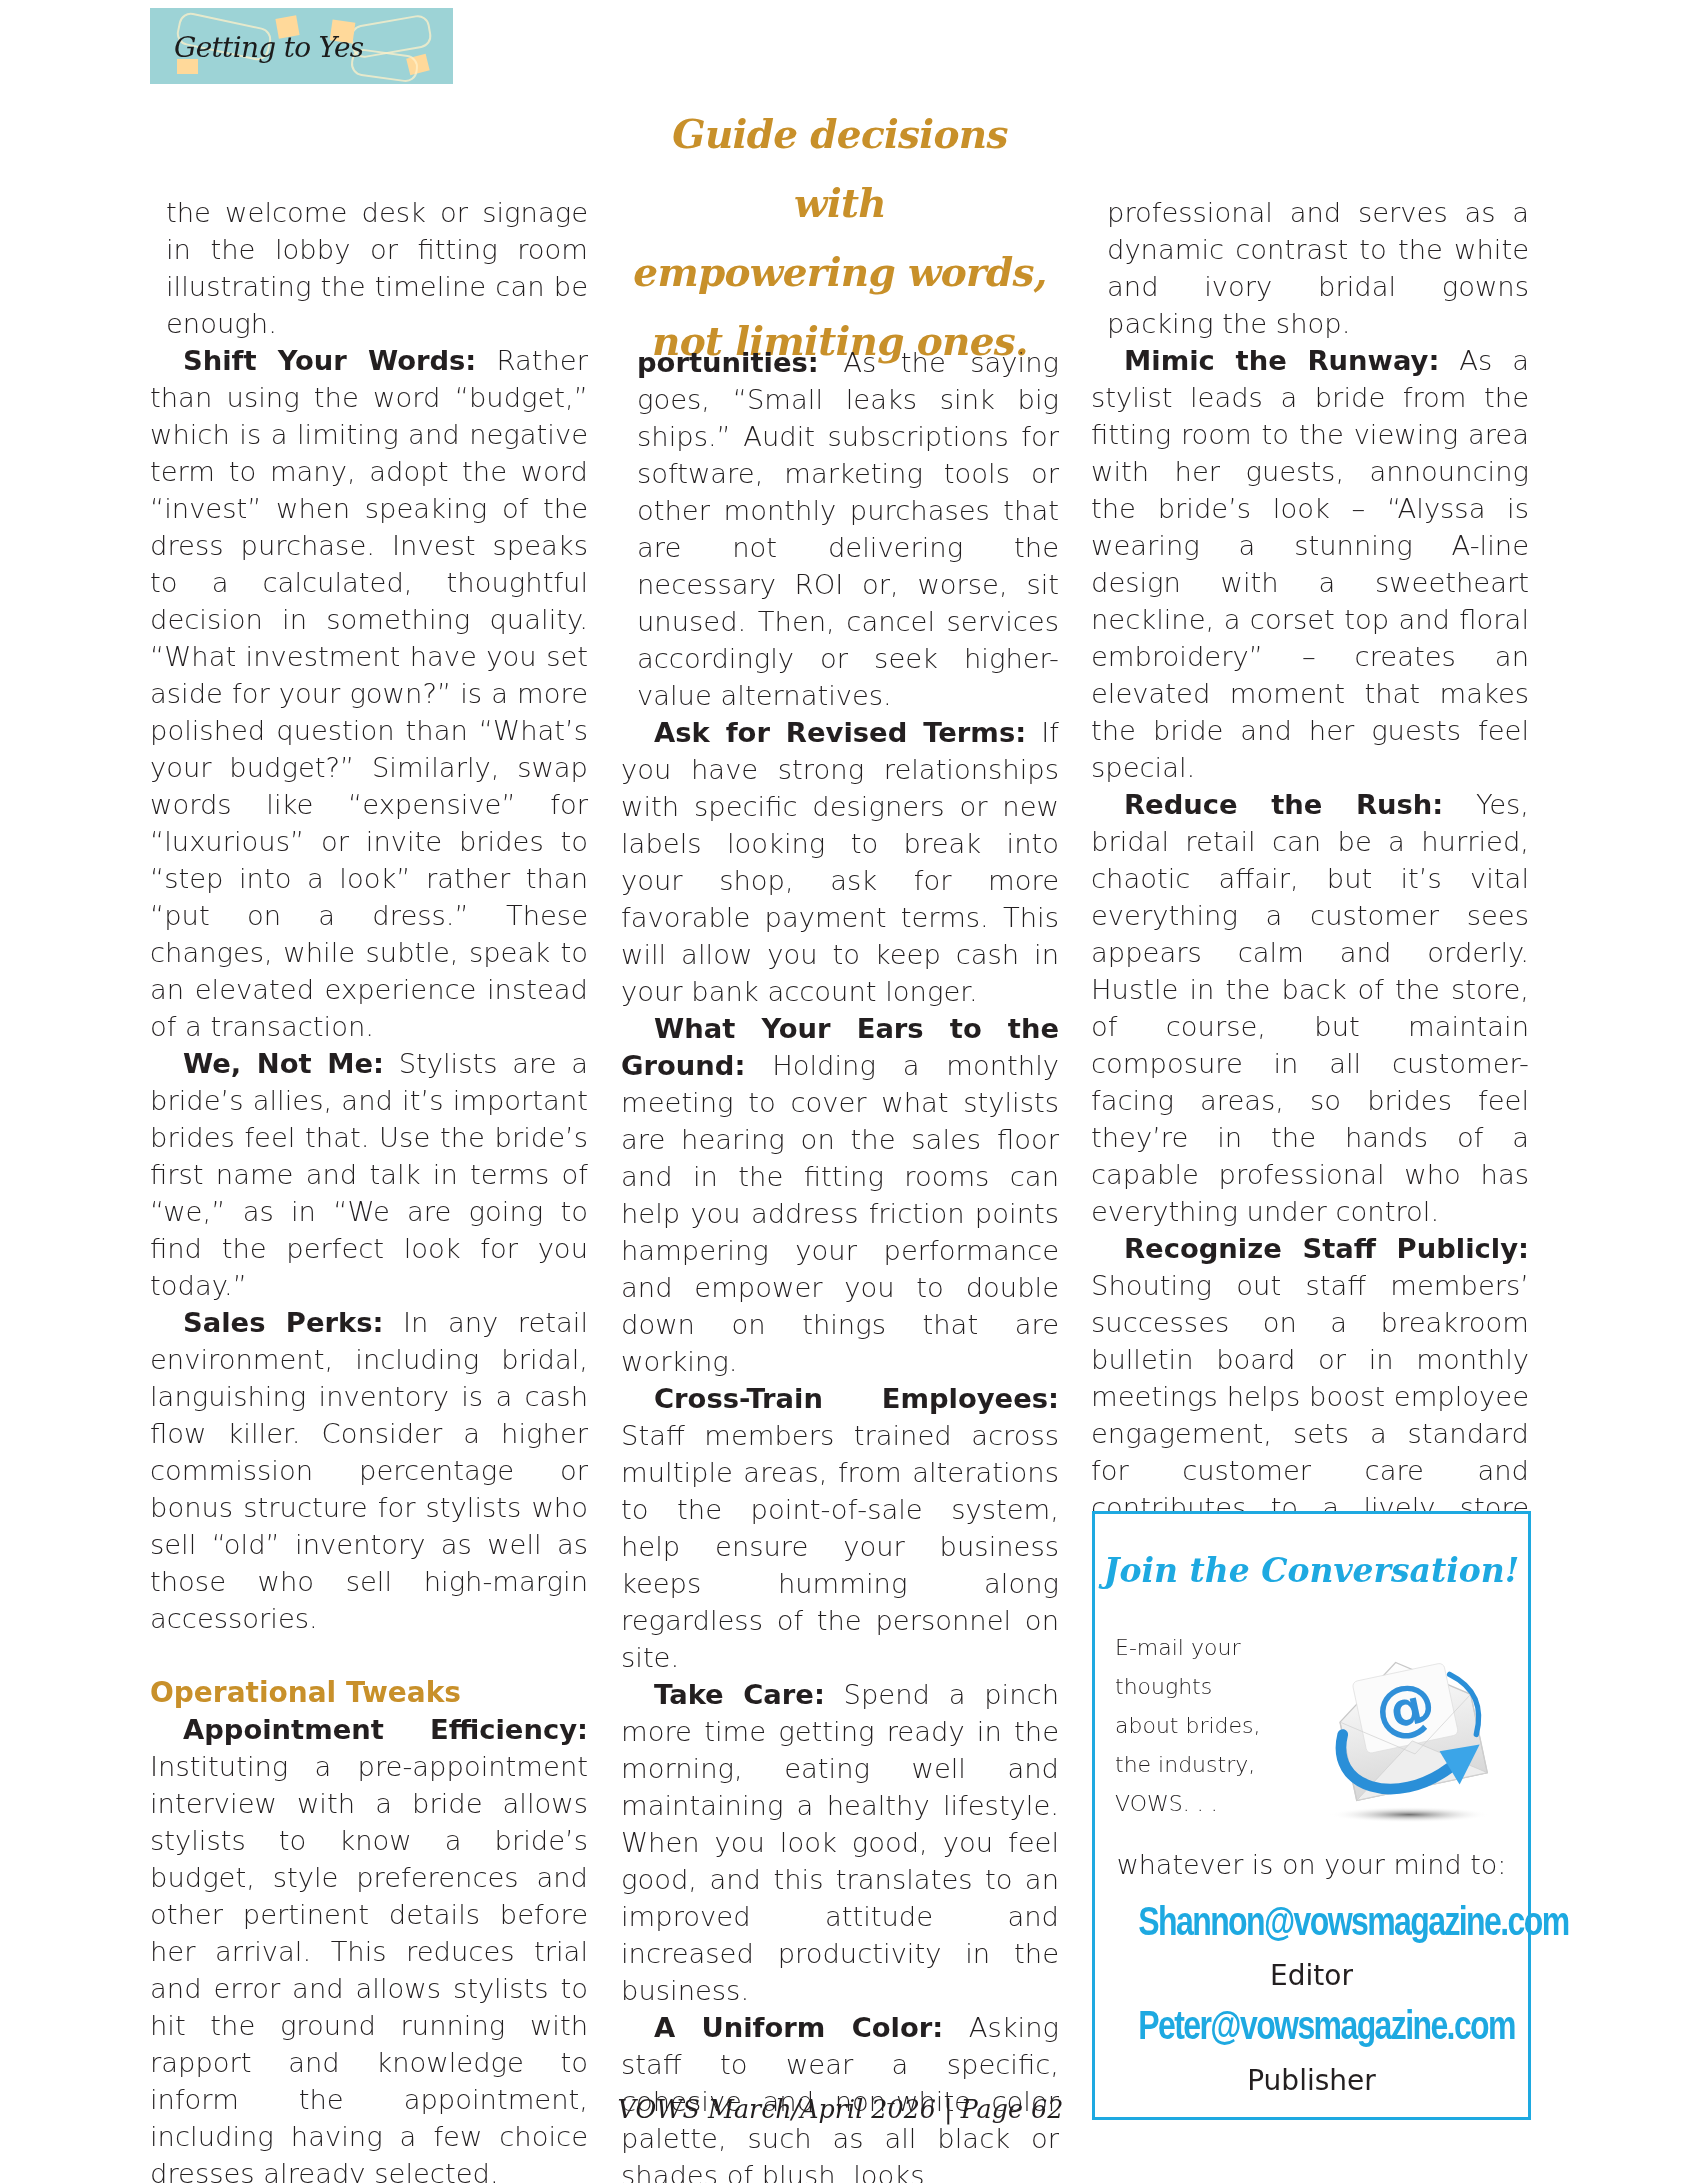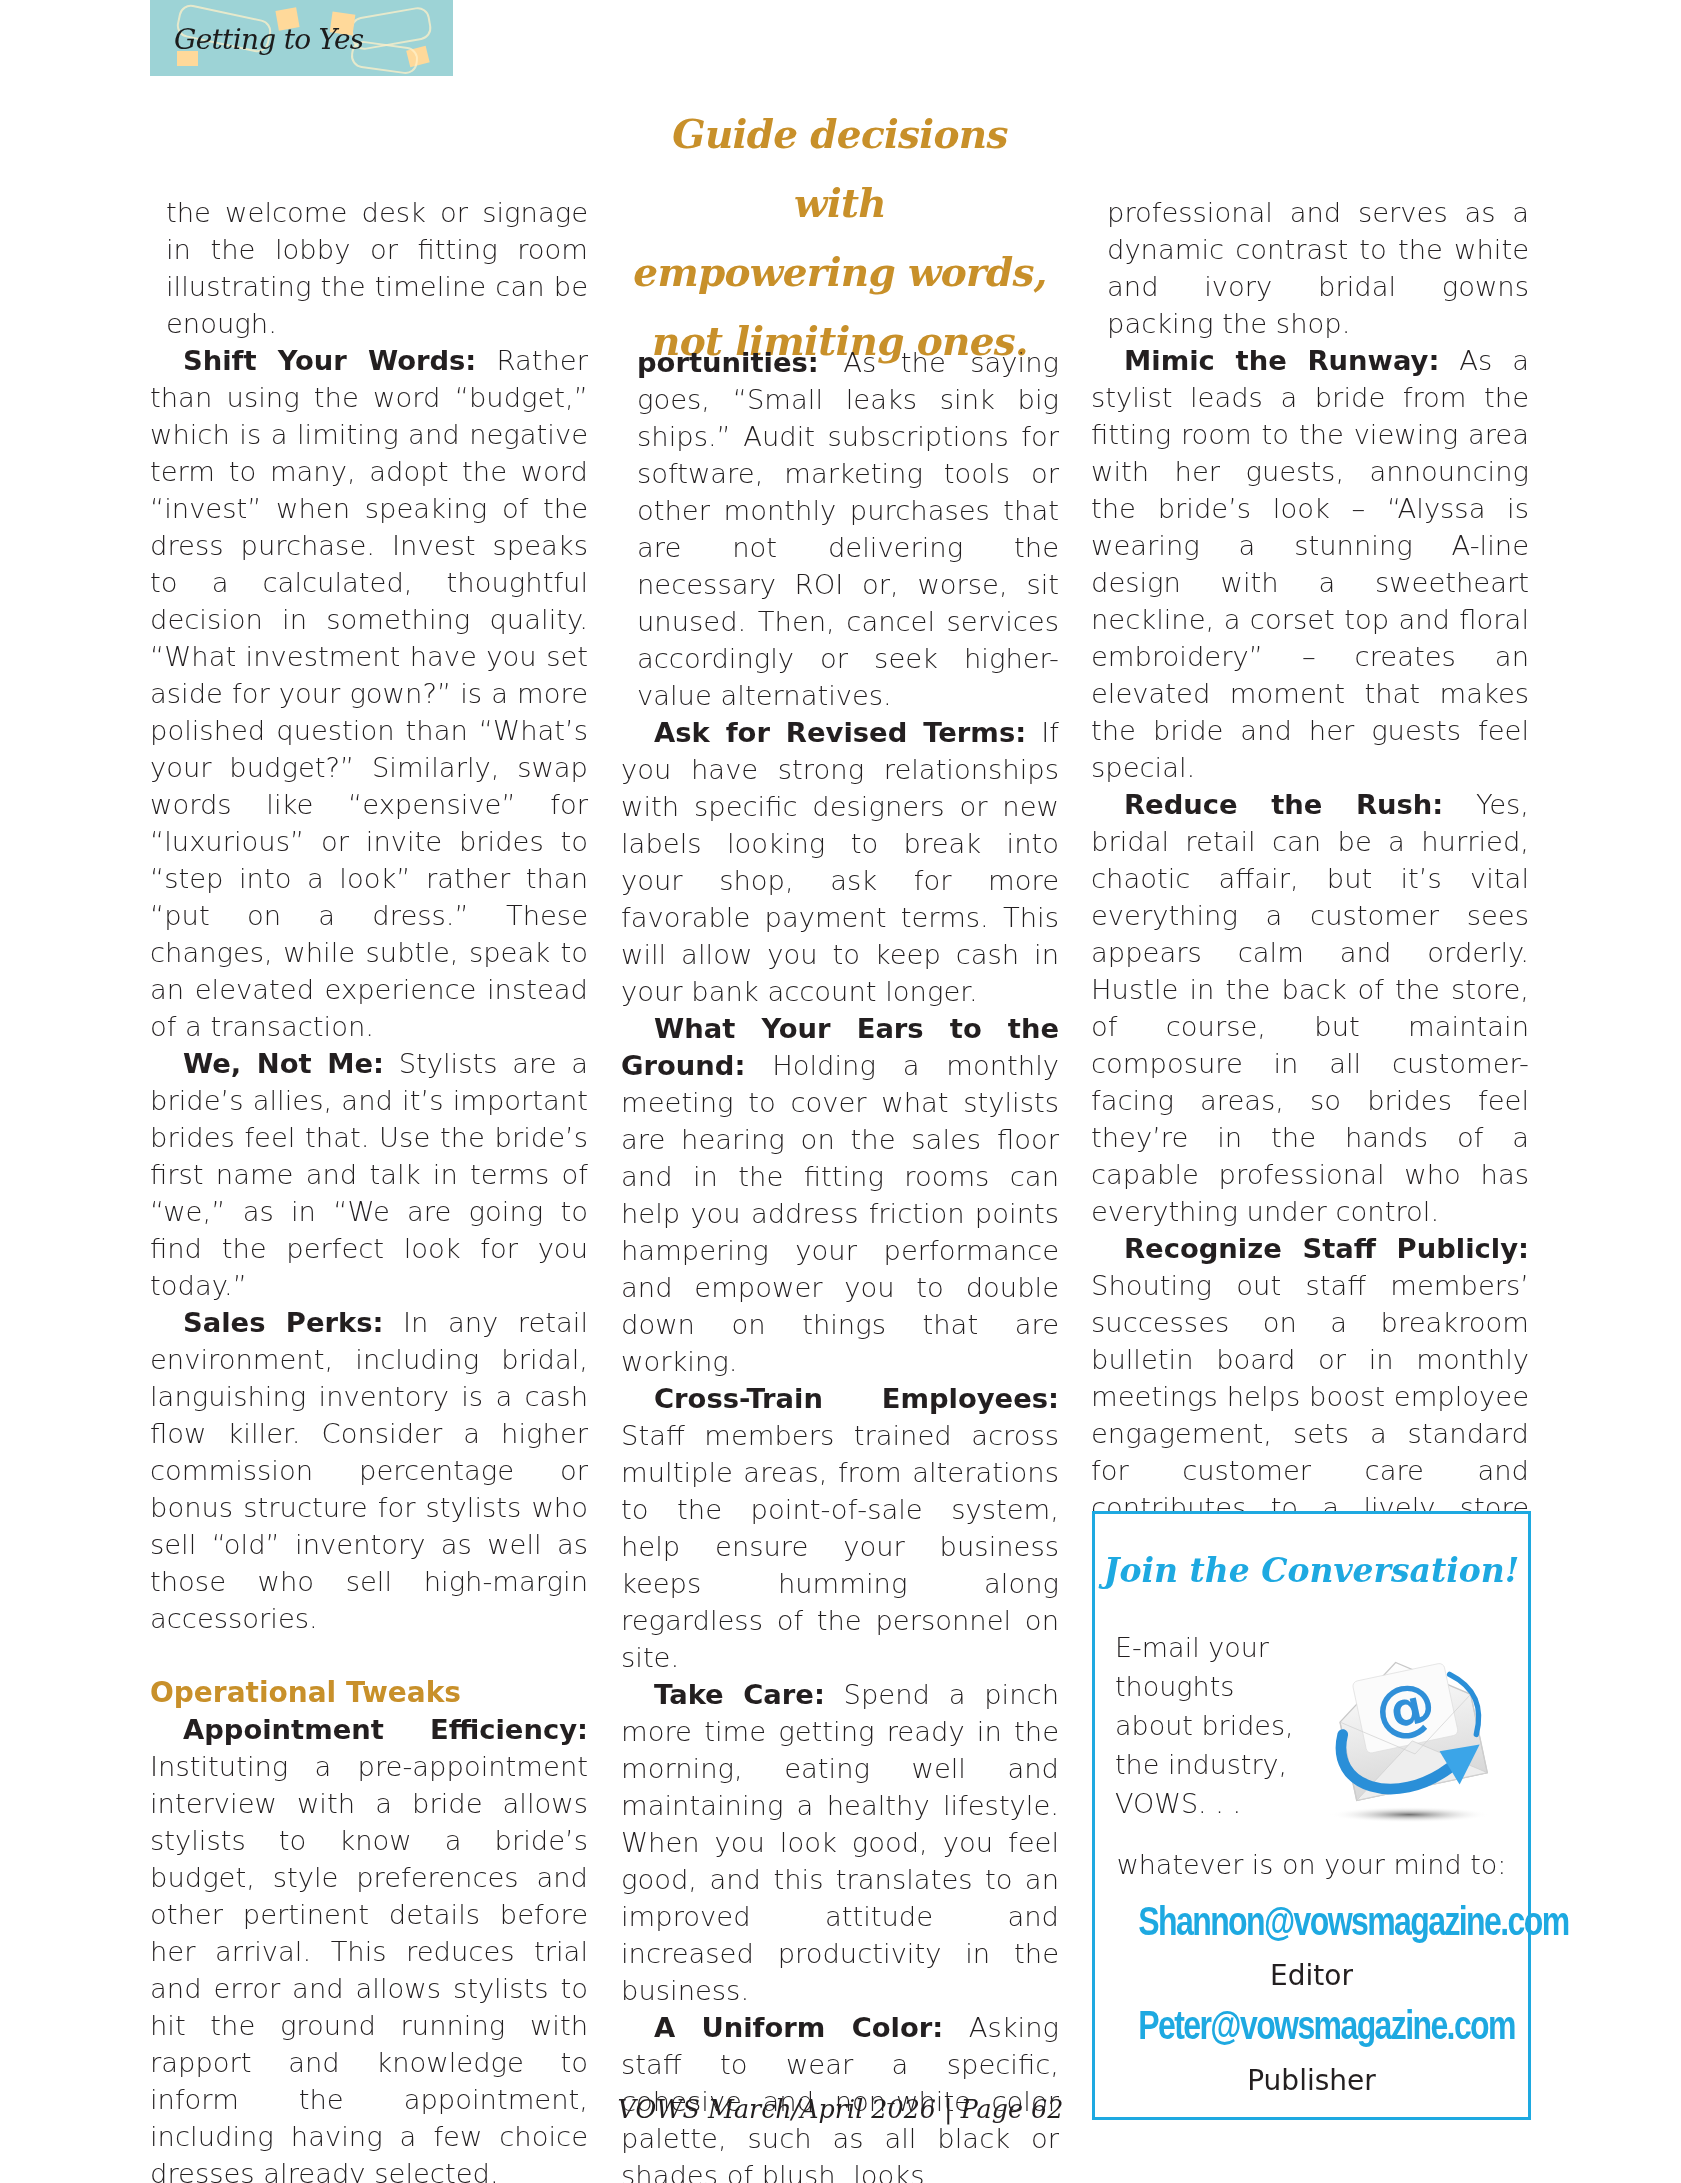--- a/index.html
+++ b/index.html
@@ -1,20 +1,20 @@
 <!DOCTYPE html>
 <html style="font-size:10.7px"><head>
 <meta charset="utf-8">
 <style>
   * { margin: 0; padding: 0; box-sizing: border-box; }
   html, body { width: 1681px; height: 2183px; background: #ffffff; overflow: hidden; }
   body { position: relative; font-family: "DejaVu Sans", sans-serif; color: #231f20; }
 
   .banner {
-    position: absolute; left: 150px; top: 0; width: 303px; height: 76px;
+    position: absolute; left: 150px; top: 8px; width: 303px; height: 76px;
     background: #9dd3d6; overflow: hidden;
   }
   .banner .hand { position: absolute; border: 2px solid rgba(255,240,200,0.75); border-radius: 12px; }
   .banner .cuff { position: absolute; background: #ffd99a; }
   .banner-title {
     position: absolute; left: 24px; top: 23px;
     font-family: "DejaVu Serif", serif; font-style: italic; font-size: 28px; color: #1c1c1c;
     letter-spacing: -0.7px;
   }
 
@@ -50,21 +50,21 @@
     position: absolute; left: 1092px; top: 1511px; width: 439px; height: 609px;
     border: 3.3px solid #1ea9e1; background: #fff;
   }
   .cta-title {
     position: absolute; left: 0; right: 0; top: 37px; text-align: center;
     font-family: "DejaVu Serif", serif; font-style: italic; font-weight: bold;
     color: #1ea9e1; font-size: 33px;
   }
   .cta-lead {
     position: absolute; left: 20px; top: 114px; width: 201px;
-    font-family: "DejaVu Sans", sans-serif; font-weight: 300; font-size: 27px; line-height: 39px; color: #231f20;
+    font-family: "DejaVu Sans", sans-serif; font-weight: 300; font-size: 22px; line-height: 39px; color: #231f20;
   }
   .cta-icon { position: absolute; left: 221px; top: 120px; width: 187px; height: 201px; }
   .cta-after {
     position: absolute; left: 0; right: 0; top: 335px; text-align: center;
     font-weight: 300; font-size: 27px; color: #231f20;
   }
   .cta-email {
     position: absolute; left: 0; right: 0; text-align: center;
     font-family: "Liberation Sans", sans-serif; font-weight: bold; color: #1ea9e1;
     font-size: 40px; letter-spacing: -2px; transform: scaleX(0.8);

